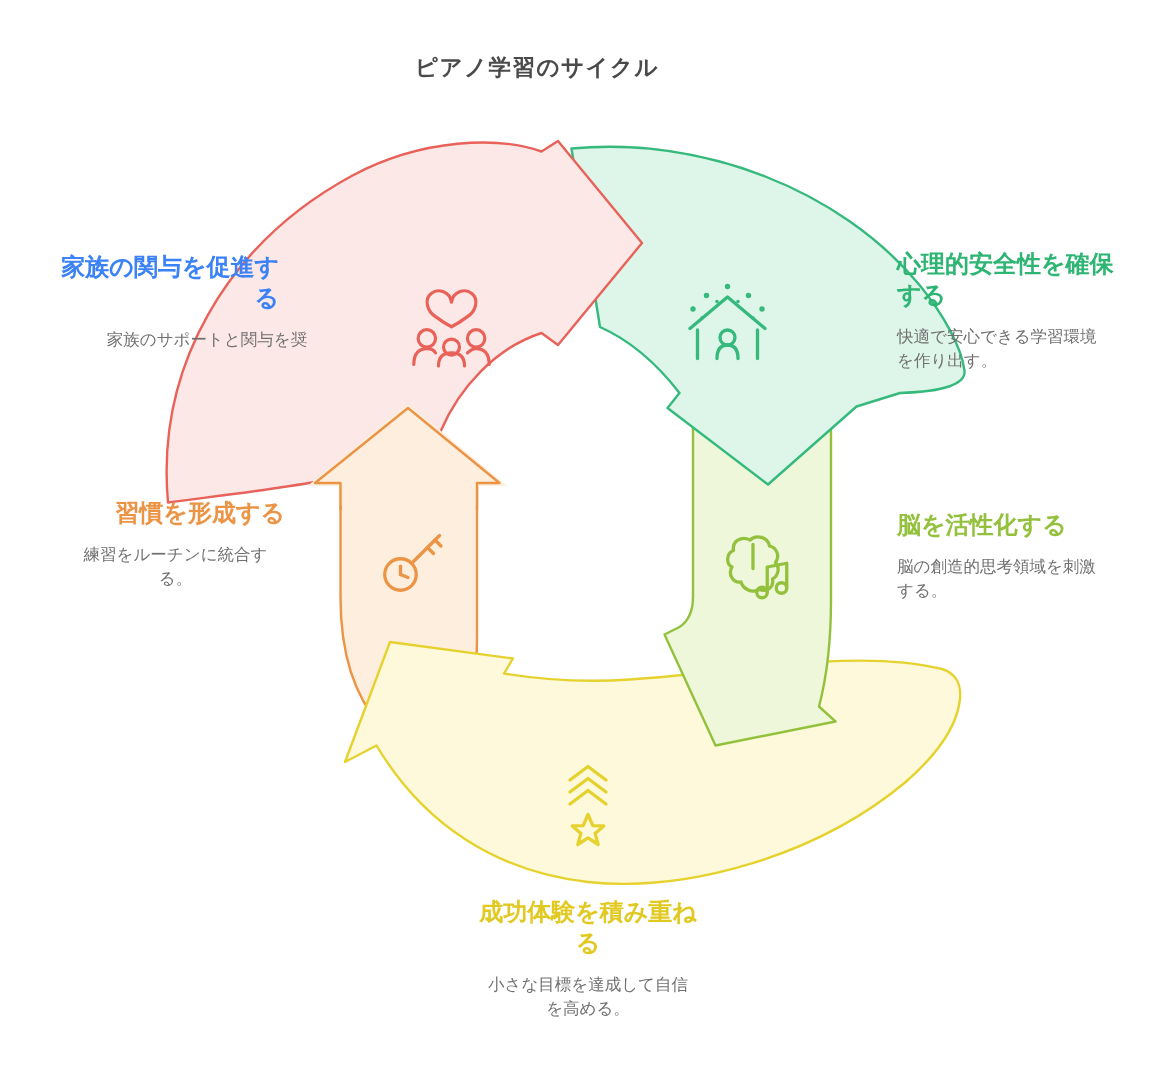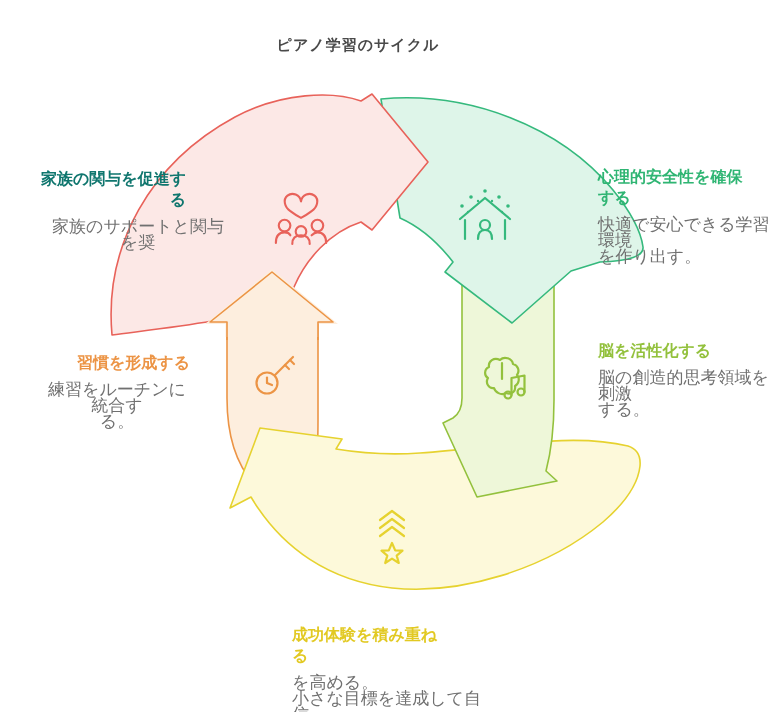--- a/index.html
+++ b/index.html
@@ -2,33 +2,33 @@
 <html><head>
 <meta charset="utf-8">
 <style>
   html,body{margin:0;padding:0;background:#ffffff;}
   #canvas{position:relative;width:780px;height:712px;background:#ffffff;overflow:hidden;
           font-family:"Liberation Sans","DejaVu Sans",sans-serif;}
   #title{position:absolute;left:0;top:36px;width:716px;text-align:center;
          font-size:15px;font-weight:bold;color:#4a4a4a;letter-spacing:1px;}
   .step-text{position:absolute;}
   .step-title{font-size:16px;font-weight:bold;line-height:21px;}
-  .step-desc{font-size:17px;line-height:16px;color:#707070;margin-top:9px;}
+  .step-desc{font-size:11px;line-height:16px;color:#707070;margin-top:9px;}
   
-  .t-family{color:#0f766e;} .t-safety{color:#2fb573;} .t-brain{color:#93c13d;}
+  .t-family{color:#3b82f6;} .t-safety{color:#2fb573;} .t-brain{color:#93c13d;}
   .t-success{color:#e2c922;} .t-habit{color:#ec9445;}
   .blk-family{left:28px;top:168px;width:200px;}
   .blk-family .step-title{text-align:right;padding-right:42px;}
   .blk-family .step-desc{text-align:center;padding-left:20px;}
   .blk-safety{left:598px;top:166px;width:180px;text-align:left;}
   .blk-brain{left:598px;top:340px;width:180px;text-align:left;}
   .blk-habit{left:40px;top:332px;width:150px;}
-  .blk-habit .step-title{text-align:right;margin-top:20px;}
+  .blk-habit .step-title{text-align:right;}
   .blk-habit .step-desc{text-align:center;padding-left:4px;}
-  .blk-success{left:292px;top:624px;width:200px;}
+  .blk-success{left:292px;top:598px;width:200px;text-align:center;}
   svg{position:absolute;display:block;}
 </style>
 </head>
 <body>
 
 <div id="canvas">
 
   <div id="title">ピアノ学習のサイクル</div>
 
   <svg width="780" height="712" viewBox="0 0 780 712" aria-hidden="true">
@@ -174,22 +174,22 @@
       <div>する。</div>
     </div>
   </div>
 
   <div class="step-text blk-success">
     <div class="step-title t-success">
       <div>成功体験を積み重ね</div>
       <div>る</div>
     </div>
     <div class="step-desc">
+      <div>小さな目標を達成して自信</div>
       <div>を高める。</div>
-      <div>小さな目標を達成して自信</div>
     </div>
   </div>
 
   <div class="step-text blk-habit">
     <div class="step-title t-habit">
       <div>習慣を形成する</div>
     </div>
     <div class="step-desc">
       <div>練習をルーチンに統合す</div>
       <div>る。</div>

